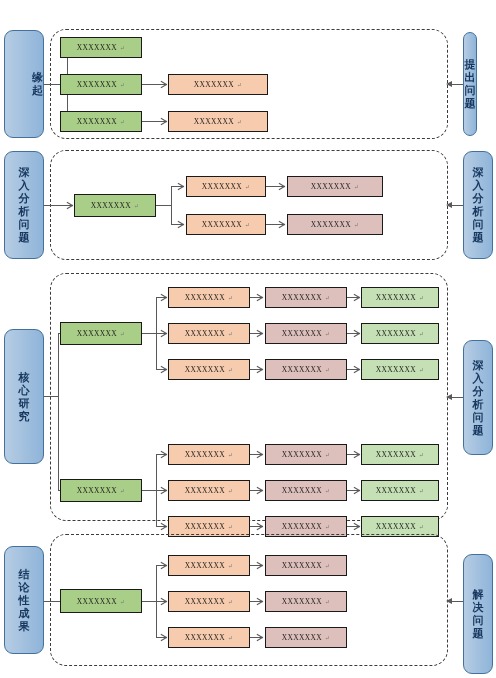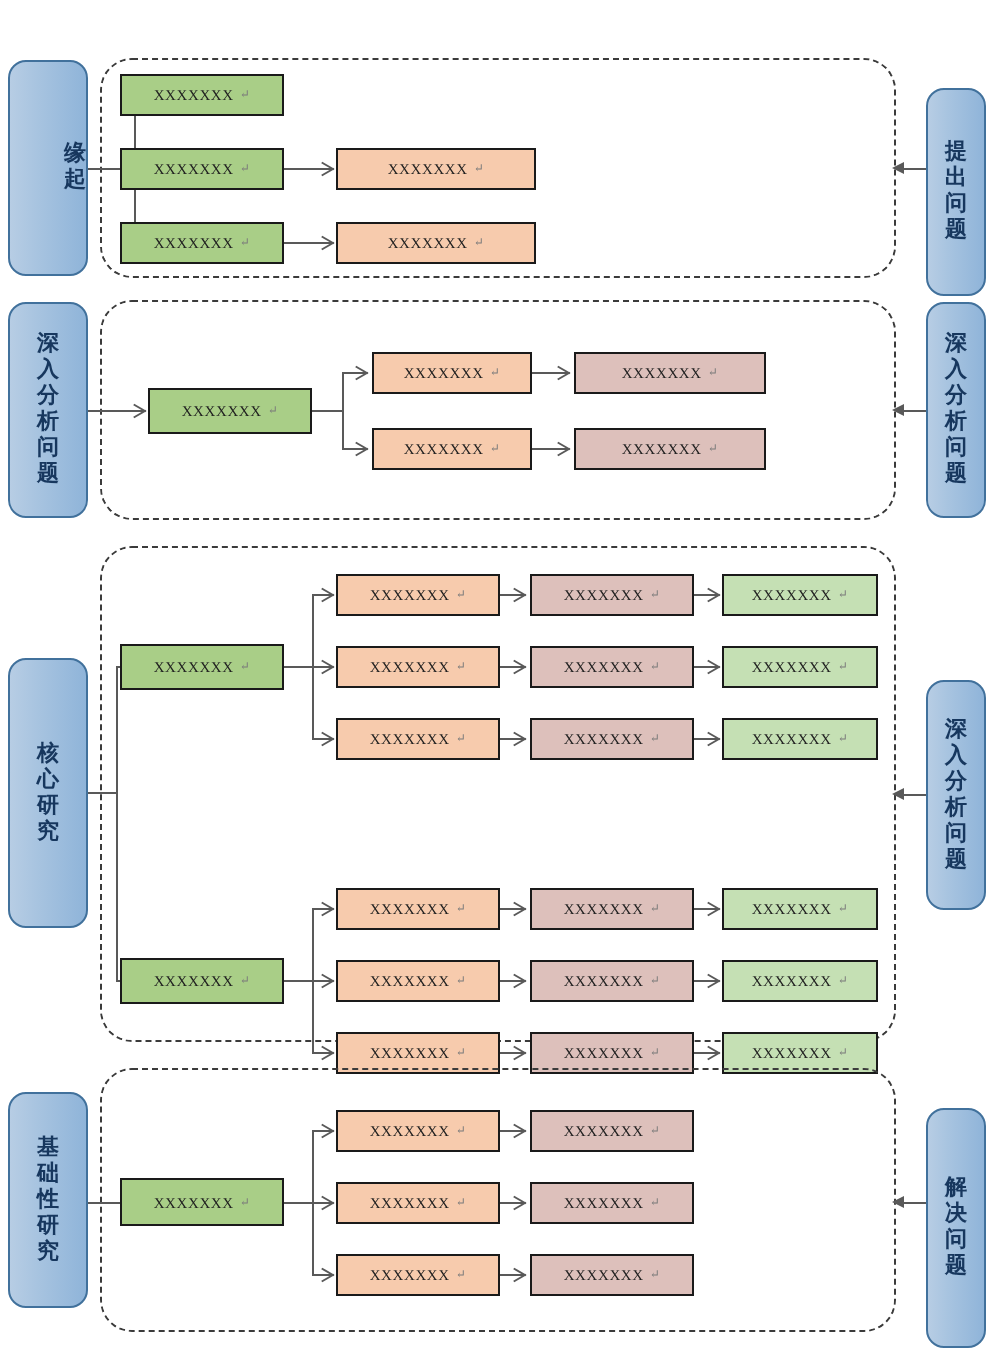--- a/index.html
+++ b/index.html
@@ -119,21 +119,21 @@
 <body>
 
 <div id="canvas">
 
   <div class="group-box" style="left:50px; top:29px; width:398px; height:110px;"></div>
 
   <div class="stage-pill" style="left:4px; top:30px; width:40px; height:108px;padding-left:29px;">
     <span class="pill-text">缘起</span>
   </div>
 
-  <div class="stage-pill" style="left:463px; top:44px; width:30px; height:104px;">
+  <div class="stage-pill" style="left:463px; top:32px; width:14px; height:104px;">
     <span class="pill-text">提出问题</span>
   </div>
 
   <div class="hline" style="left:44px; top:84px; width:23px;"></div>
   <div class="vline" style="left:67px; top:47px; height:75px;"></div>
   <div class="hline" style="left:67px; top:47px; width:18px;"></div>
   <div class="hline" style="left:67px; top:84px; width:18px;"></div>
   <div class="hline" style="left:67px; top:121px; width:18px;"></div>
   <div class="arrow-open-r" style="left:79px; top:43.5px;"></div>
   <div class="arrow-open-r" style="left:79px; top:80.5px;"></div>
@@ -370,21 +370,21 @@
     <span>XXXXXXX</span>
       <span class="pilcrow">↵</span>
   </div>
 
   <div class="hline" style="left:451px; top:397px; width:12px;"></div>
   <div class="arrow-l" style="left:446px; top:393.5px;"></div>
 
   <div class="group-box" style="left:50px; top:534px; width:398px; height:132px;"></div>
 
   <div class="stage-pill" style="left:4px; top:546px; width:40px; height:108px;">
-    <span class="pill-text">基础性研究</span>
+    <span class="pill-text">结论性成果</span>
   </div>
 
   <div class="stage-pill" style="left:463px; top:554px; width:30px; height:120px;">
     <span class="pill-text">解决问题</span>
   </div>
 
   <div class="hline" style="left:44px; top:601px; width:22px;"></div>
   <div class="arrow-open-r" style="left:60px; top:597.5px;"></div>
 
   <div class="node n-green" style="left:60px; top:589px; width:82px; height:24px;">

